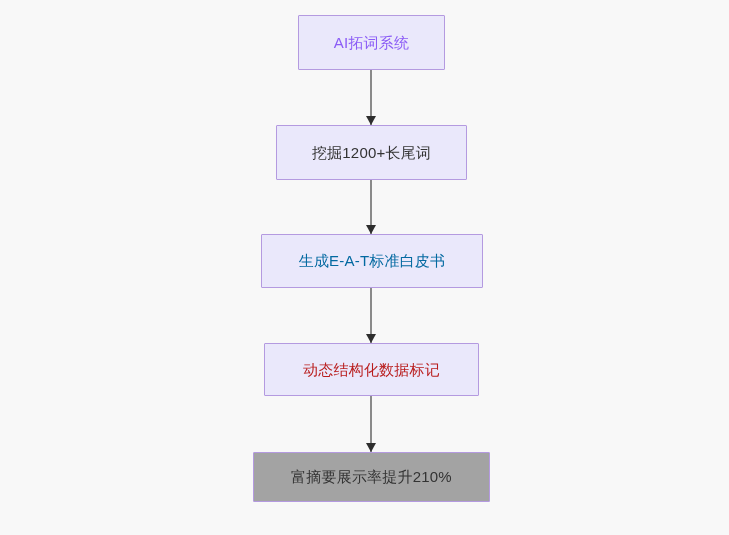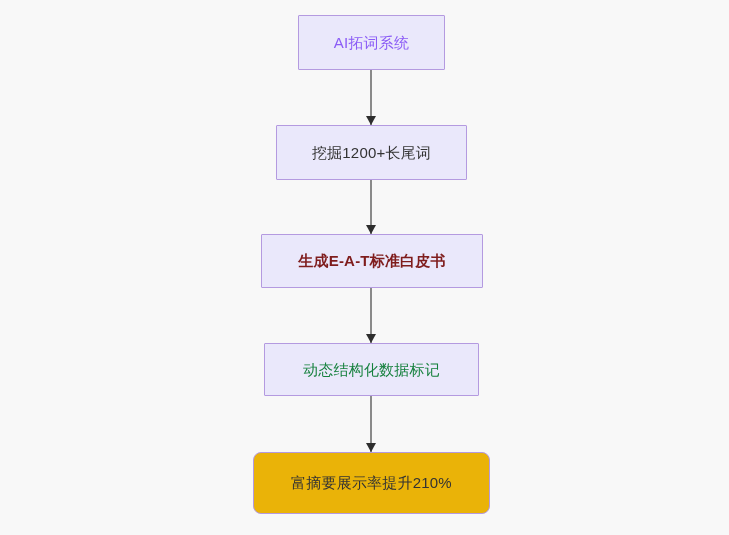--- a/index.html
+++ b/index.html
@@ -80,23 +80,23 @@
     <div class="edge-line" style="height: 56px; background: rgb(138, 138, 138);"></div>
     <div class="edge-arrow" style="top: 47px; border-top-color: rgb(46, 46, 46);"></div>
   </div>
 
   <div class="node" style="left: 298px; top: 15px; width: 147px; height: 55px; background: rgb(234, 232, 251); border-color: rgb(180, 154, 224); color: #8b5cf6;">
     <span class="node-label">AI拓词系统</span>
   </div>
   <div class="node" style="left: 276px; top: 125px; width: 191px; height: 55px; background: rgb(234, 232, 251); border-color: rgb(180, 154, 224); color: rgb(51, 51, 51);">
     <span class="node-label">挖掘1200+长尾词</span>
   </div>
-  <div class="node" style="left: 261px; top: 234px; width: 222px; height: 54px; background: rgb(234, 232, 251); border-color: rgb(180, 154, 224); color: #7f1d1d; font-weight: bold;">
+  <div class="node" style="left: 261px; top: 234px; width: 222px; height: 54px; background: rgb(234, 232, 251); border-color: rgb(180, 154, 224); color: #0369a1;">
     <span class="node-label">生成E-A-T标准白皮书</span>
   </div>
-  <div class="node" style="left: 264px; top: 343px; width: 215px; height: 53px; background: rgb(234, 232, 251); border-color: rgb(180, 154, 224); color: #15803d;">
+  <div class="node" style="left: 264px; top: 343px; width: 215px; height: 53px; background: rgb(234, 232, 251); border-color: rgb(180, 154, 224); color: #b91c1c;">
     <span class="node-label">动态结构化数据标记</span>
   </div>
-  <div class="node" style="left: 253px; top: 452px; width: 237px; height: 62px; background: #eab308; border-color: rgb(180, 154, 224); color: rgb(51, 51, 51); border-radius: 8px;">
+  <div class="node" style="left: 253px; top: 452px; width: 237px; height: 50px; background: #a3a3a3; border-color: rgb(180, 154, 224); color: rgb(51, 51, 51);">
     <span class="node-label">富摘要展示率提升210%</span>
   </div>
 
 </div>
 
 </body></html>

